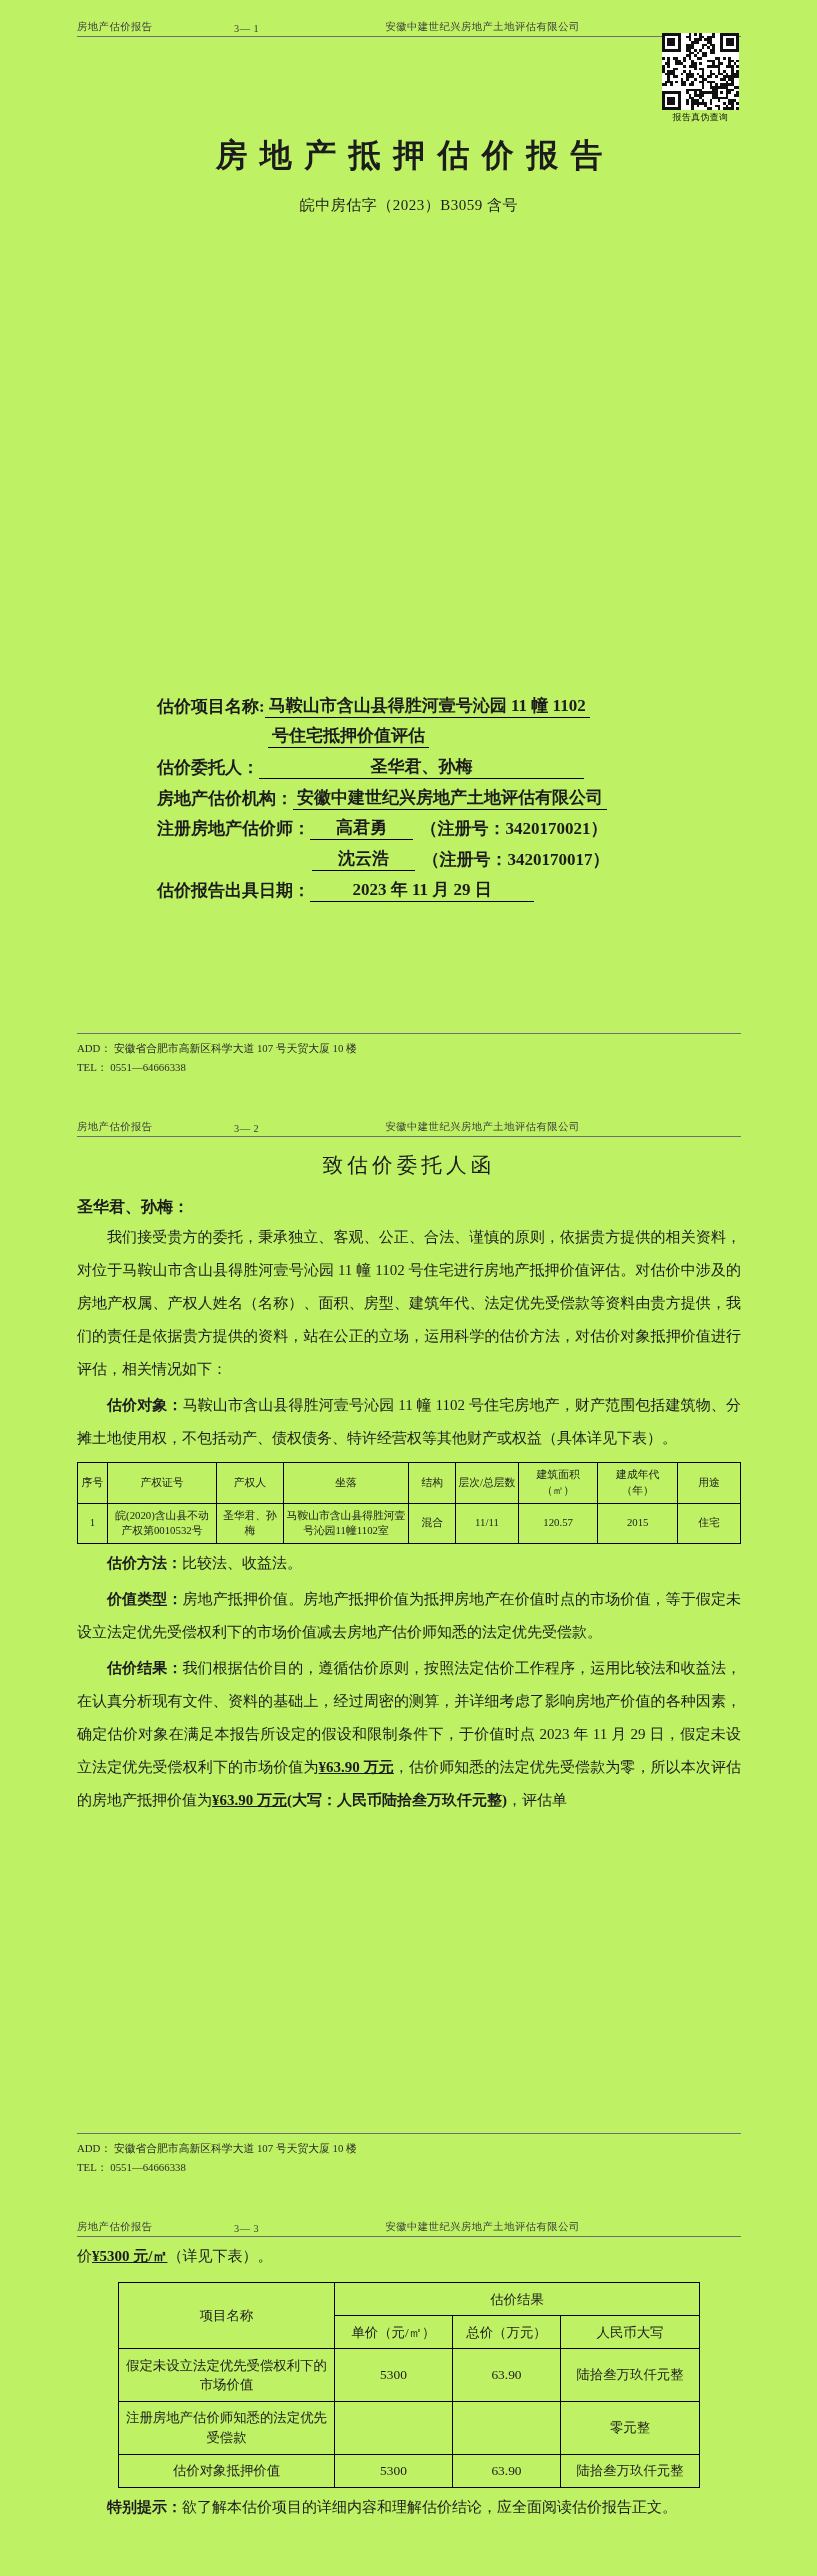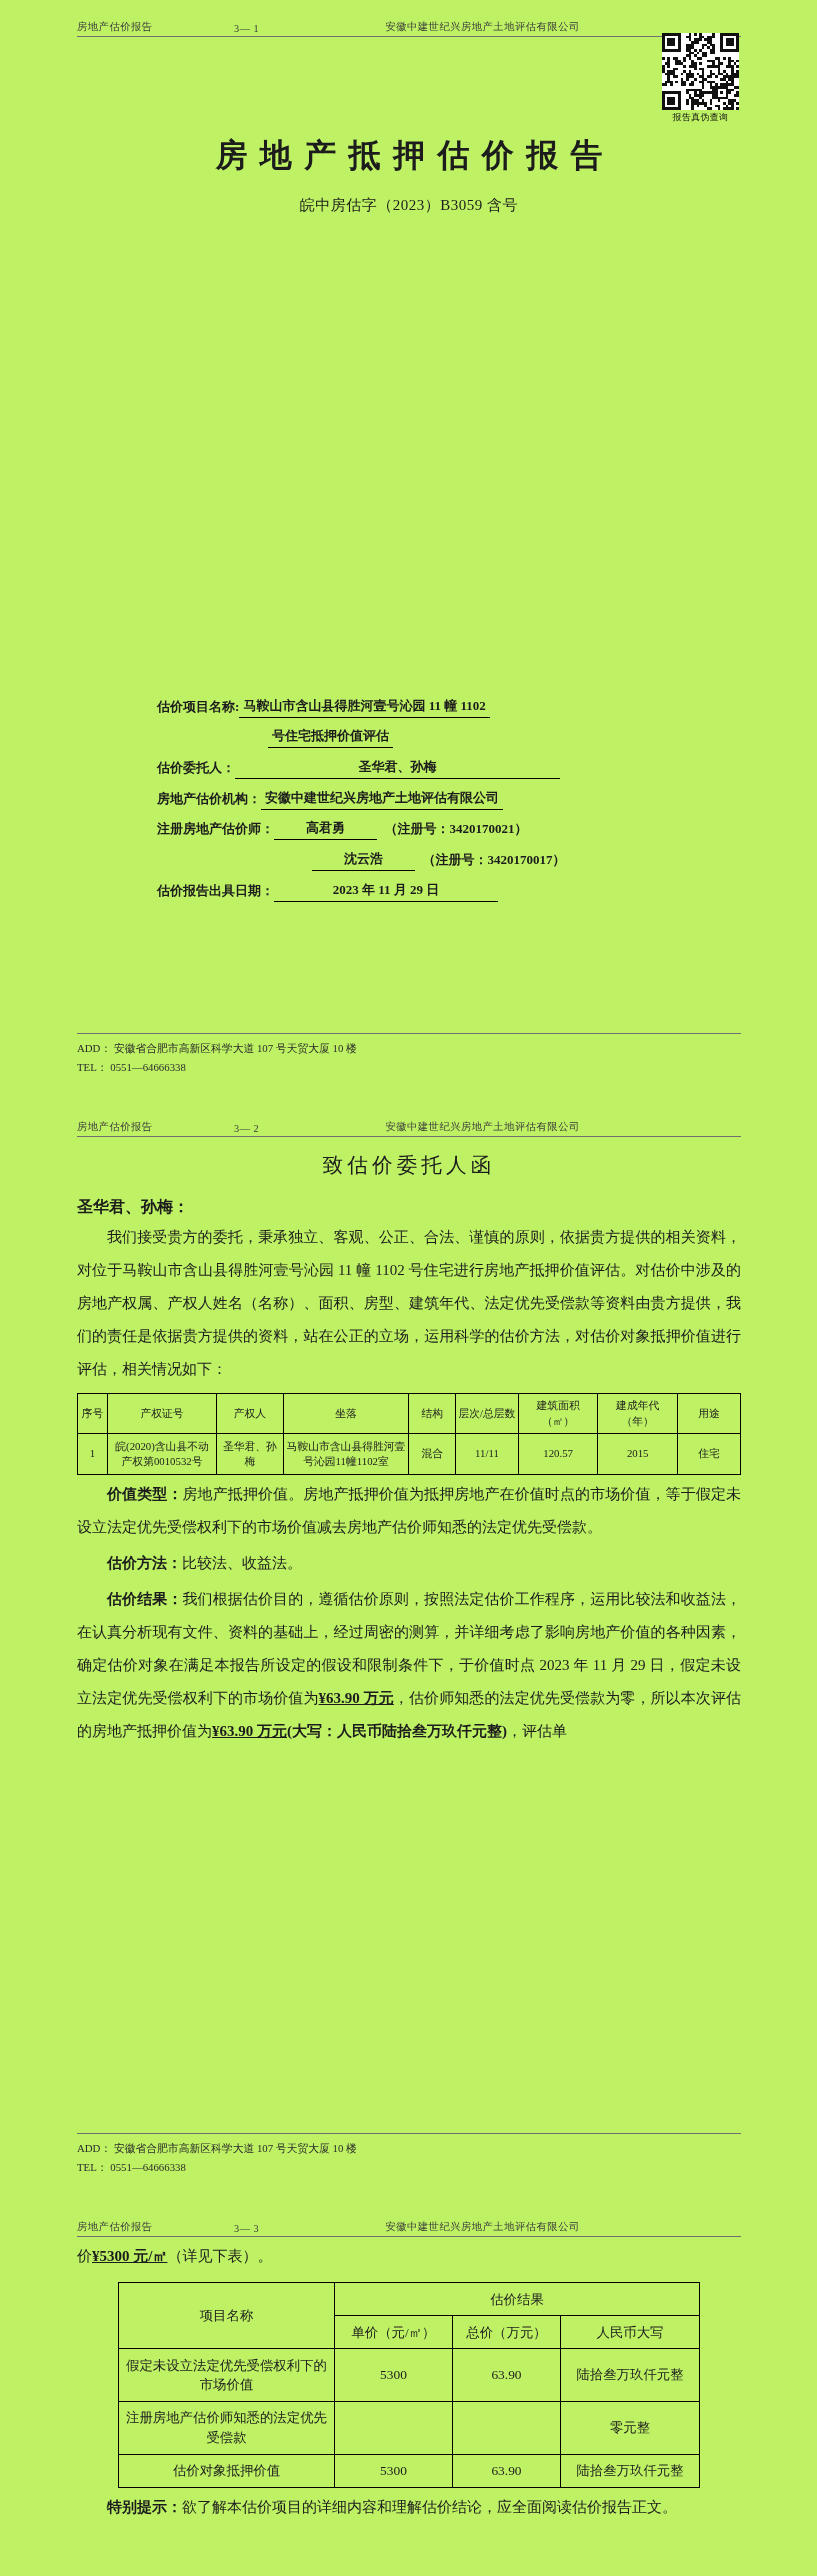--- a/index.html
+++ b/index.html
@@ -14,21 +14,21 @@
   .h-center{width:137px}
   .h-right{flex:1;padding-left:14.4px}
   .page-footer{position:absolute;left:77px;right:77px;bottom:24px;border-top:0.5px solid #6f6f6f;padding-top:5.2px;font-size:10.8px;line-height:18.5px;color:#2a2a2a}
 
   
   .qr-wrap{position:absolute;top:33px;right:77px;width:81px;text-align:center}
   .qr{width:77px;height:77px;display:block;margin:0 auto;background:#fff}
   .qr-caption{font-size:8.8px;margin-top:2.1px;letter-spacing:0.5px;color:#111}
   .cover-title{margin:97px 0 0;text-align:center;font-size:32px;font-weight:700;letter-spacing:12.4px;text-indent:12.4px}
   .cover-no{margin-top:17.5px;text-align:center;font-size:15px;font-weight:400;letter-spacing:0.5px}
-  .cover-form{margin:479px 0 0 80px;font-size:13px;font-weight:700;line-height:23px}
+  .cover-form{margin:479px 0 0 80px;font-size:17px;font-weight:700;line-height:23px}
   .cover-form .row{display:flex;align-items:flex-end;margin-bottom:6.7px;white-space:nowrap}
   .uline{border-bottom:1.3px solid #000;text-align:center;padding:0 4.1px;display:inline-block}
   .u-client{width:317px}
   .u-name{width:95px}
   .u-date{width:216px}
   .indent-cont{margin-left:111px}
   .indent-app{margin-left:155px}
   .suffix{padding-left:7.2px}
 
   
@@ -410,20 +410,21 @@
       <span class="h-center">3— 2</span>
       <span class="h-right">安徽中建世纪兴房地产土地评估有限公司</span>
     </div>
 
     <h2 class="letter-title">致估价委托人函</h2>
     <div class="salutation">圣华君、孙梅：</div>
 
     <p class="para"><span>我们接受贵方的委托，秉承独立、客观、公正、合法、谨慎的原则，依据贵方提供的相关资料，对位于马鞍山市含山县得胜河壹号沁园 11 幢 1102 号住宅进行房地产抵押价值评估。对估价中涉及的房地产权属、产权人姓名（名称）、面积、房型、建筑年代、法定优先受偿款等资料由贵方提供，我们的责任是依据贵方提供的资料，站在公正的立场，运用科学的估价方法，对估价对象抵押价值进行评估，相关情况如下：</span></p>
 
 
+    <p class="para"><span class="b">估价对象：</span><span>马鞍山市含山县得胜河壹号沁园 11 幢 1102 号住宅房地产，财产范围包括建筑物、分摊土地使用权，不包括动产、债权债务、特许经营权等其他财产或权益（具体详见下表）。</span></p>
 
     <table class="subject">
       <colgroup>
         <col style="width:4.5%">
           <col style="width:16.5%">
           <col style="width:10%">
           <col style="width:19%">
           <col style="width:7%">
           <col style="width:9.5%">
           <col style="width:12%">
@@ -450,23 +451,23 @@
           <td>混合</td>
           <td>11/11</td>
           <td>120.57</td>
           <td>2015</td>
           <td>住宅</td>
         </tr>
       </tbody>
     </table>
 
 
+    <p class="para"><span class="b">估价方法：</span><span>比较法、收益法。</span></p>
+
     <p class="para"><span class="b">价值类型：</span><span>房地产抵押价值。房地产抵押价值为抵押房地产在价值时点的市场价值，等于假定未设立法定优先受偿权利下的市场价值减去房地产估价师知悉的法定优先受偿款。</span></p>
-
-    <p class="para"><span class="b">估价方法：</span><span>比较法、收益法。</span></p>
 
     <p class="para"><span class="b">估价结果：</span><span>我们根据估价目的，遵循估价原则，按照法定估价工作程序，运用比较法和收益法，在认真分析现有文件、资料的基础上，经过周密的测算，并详细考虑了影响房地产价值的各种因素，确定估价对象在满足本报告所设定的假设和限制条件下，于价值时点 2023 年 11 月 29 日，假定未设立法定优先受偿权利下的市场价值为</span><span class="amt">¥63.90 万元</span><span>，估价师知悉的法定优先受偿款为零，所以本次评估的房地产抵押价值为</span><span class="amt">¥63.90 万元</span><span class="b">(大写：人民币陆拾叁万玖仟元整)</span><span>，评估单</span></p>
 
     <div class="page-footer">
       <div>ADD： 安徽省合肥市高新区科学大道 107 号天贸大厦 10 楼</div>
       <div>TEL： 0551—64666338</div>
     </div>
   </div>
 
   <div class="page">

